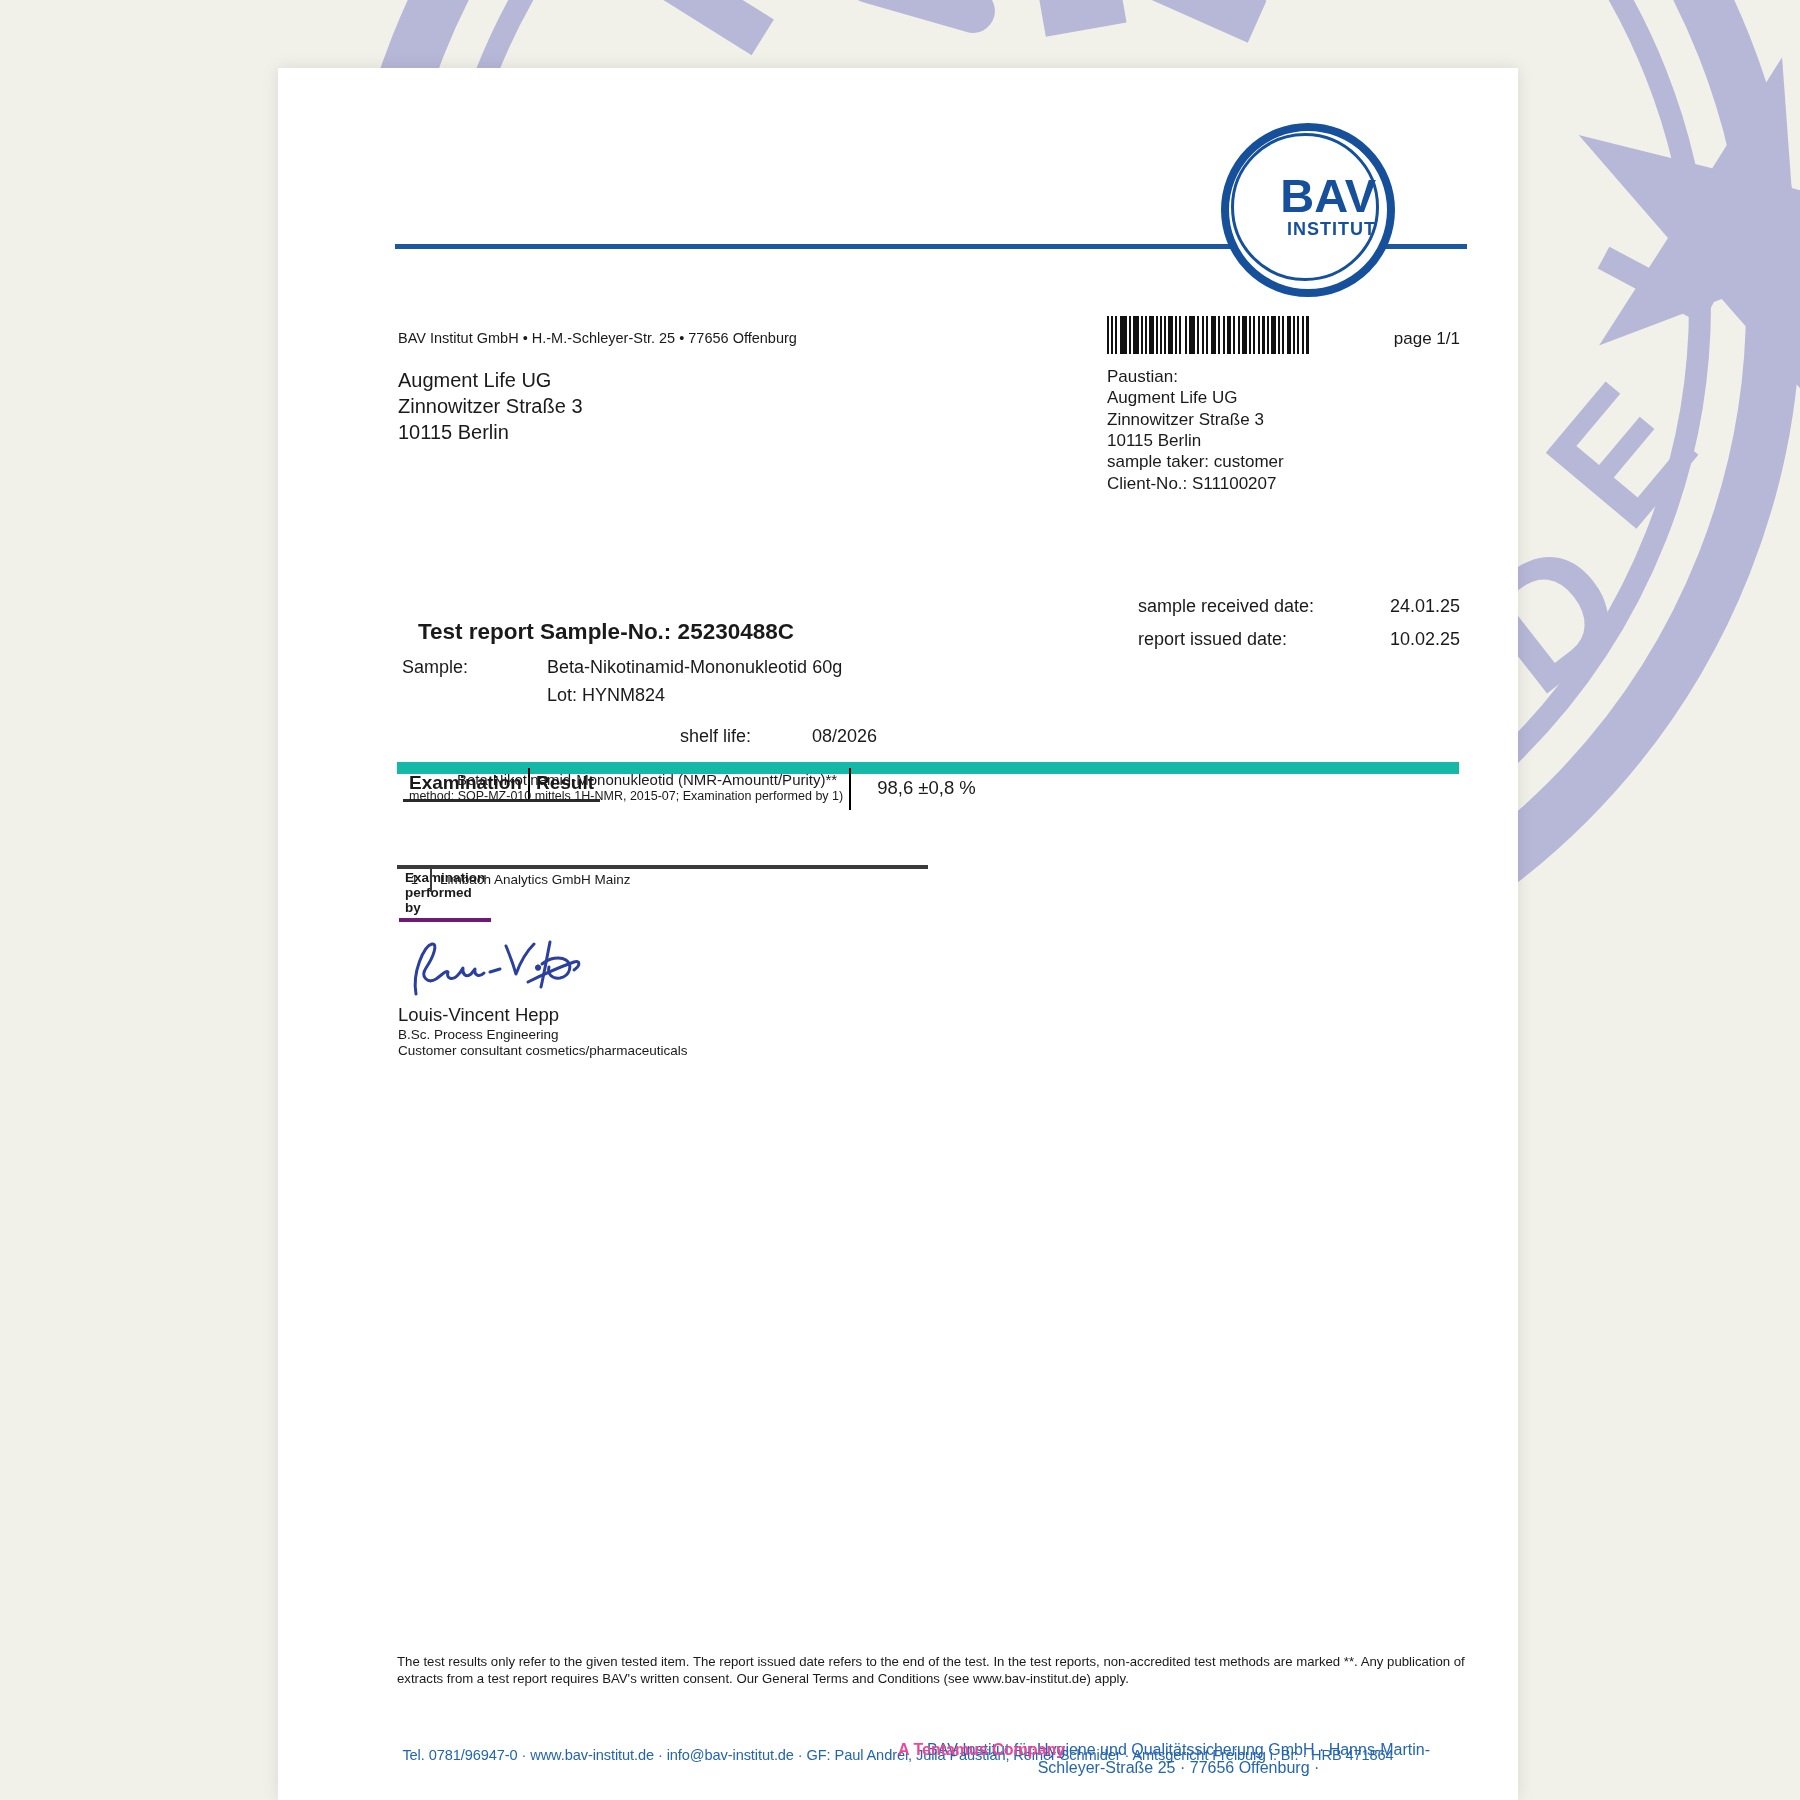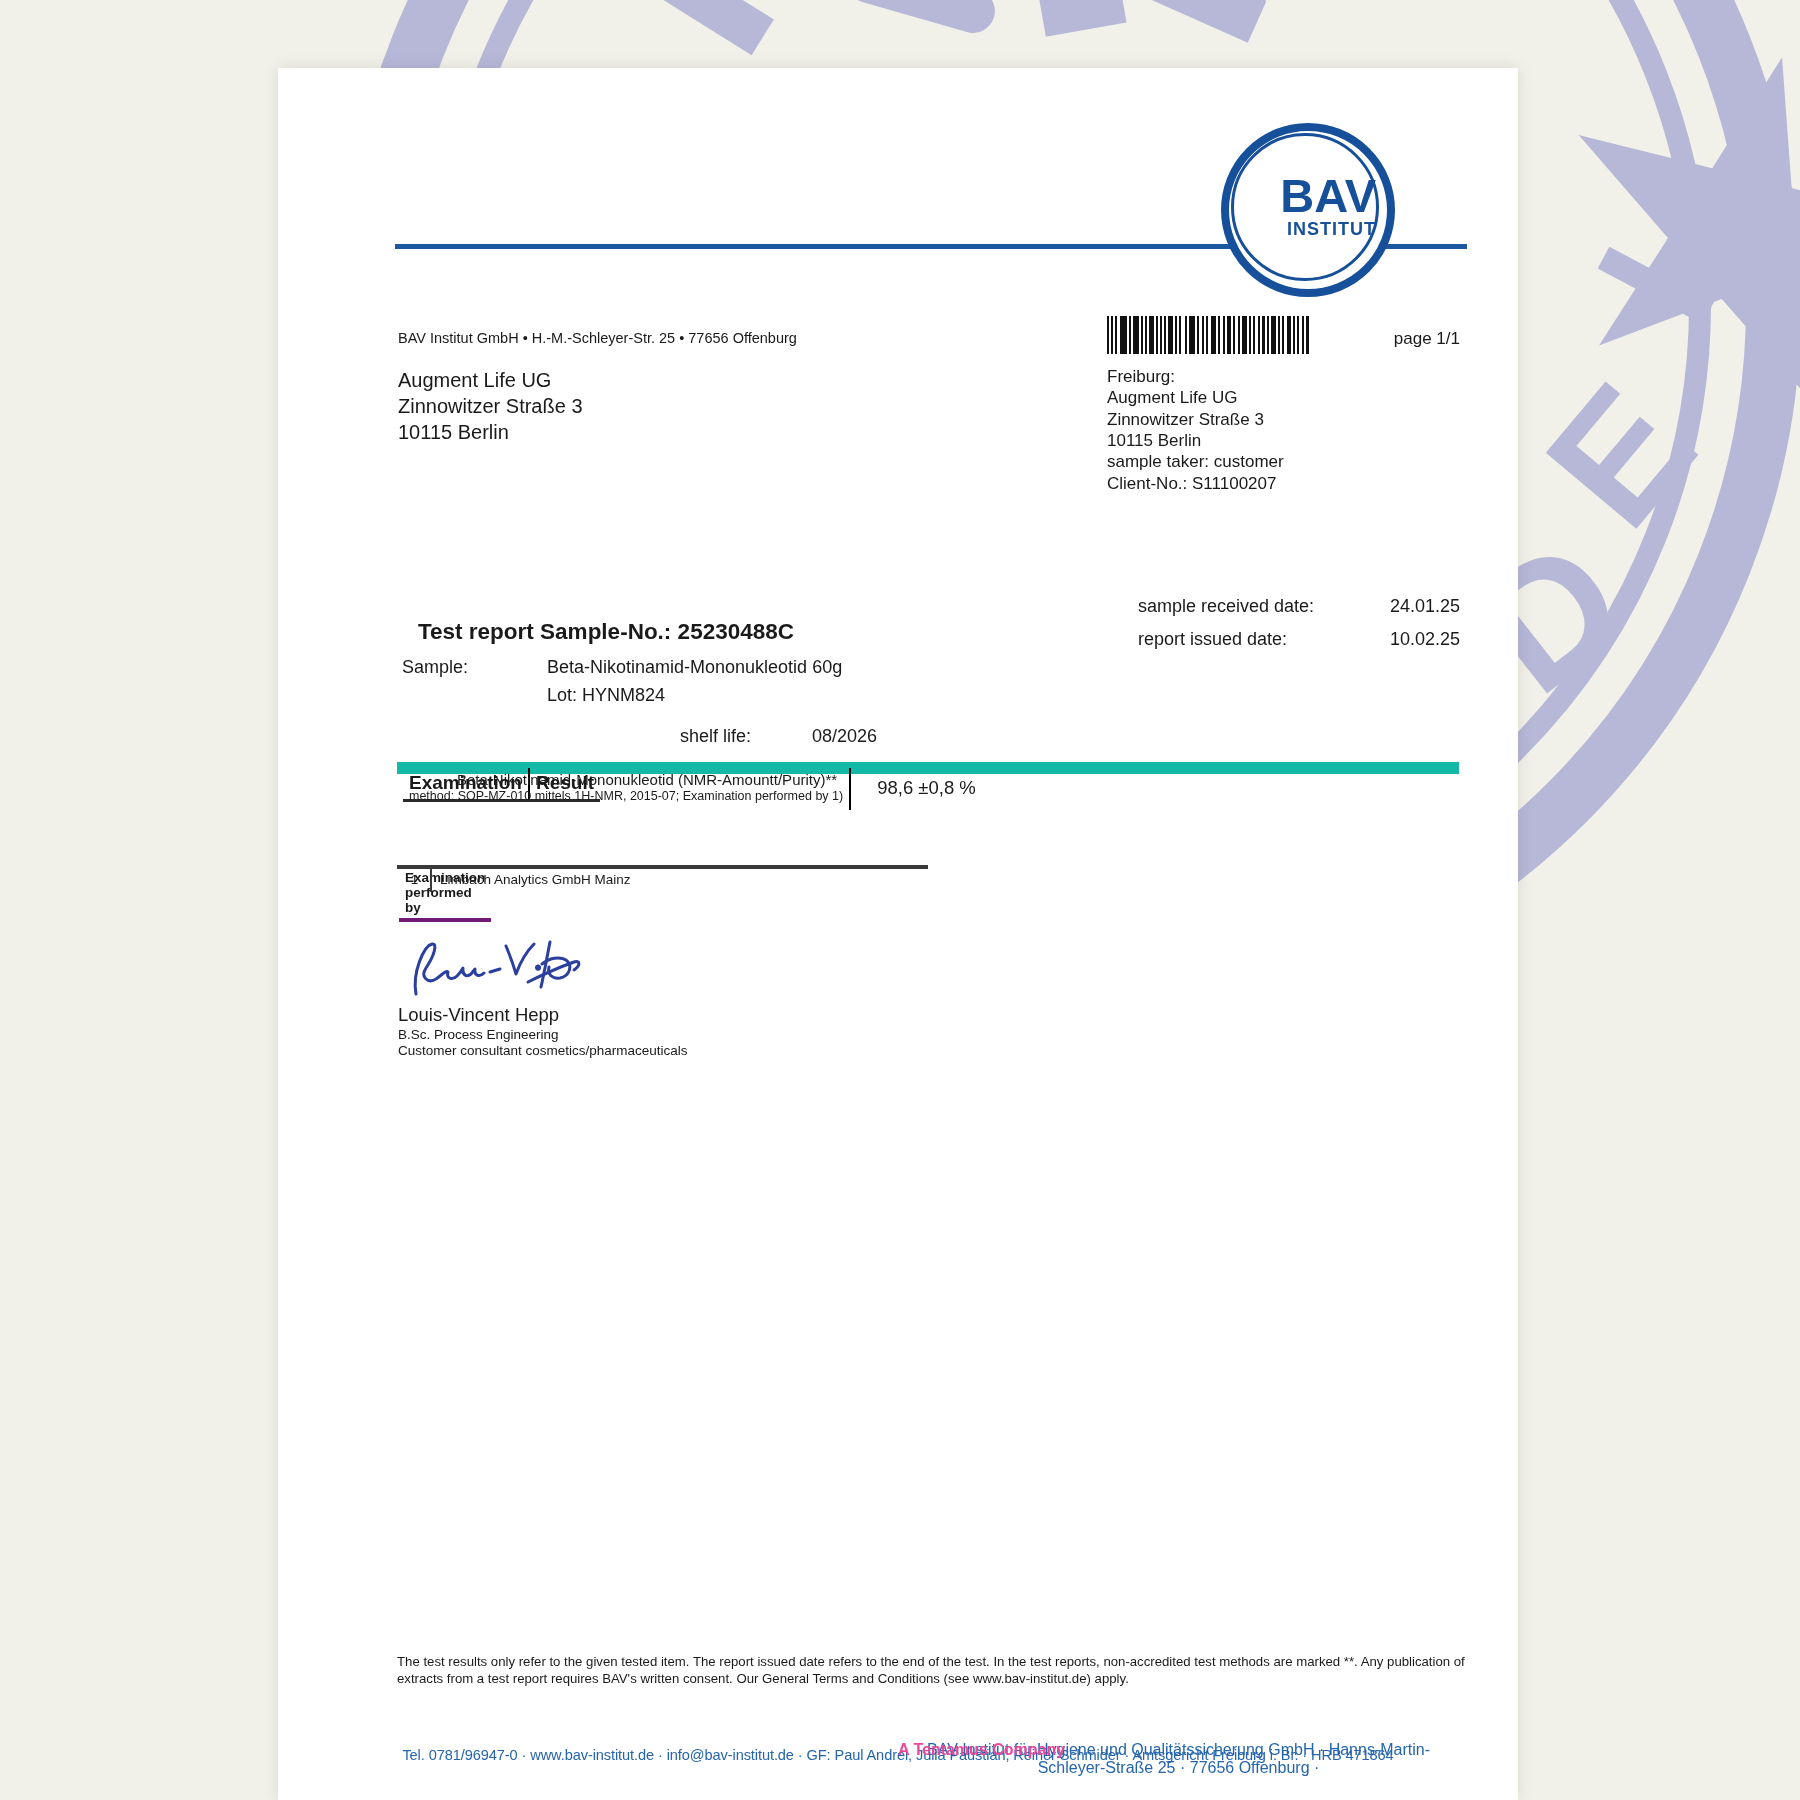--- a/index.html
+++ b/index.html
@@ -195,21 +195,21 @@
       <rect x="186" width="2" height="38"></rect>
         <rect x="190" width="2" height="38"></rect>
         <rect x="195" width="2" height="38"></rect>
       <rect x="199" width="3" height="38"></rect>
     </g>
   </svg>
 
   <div class="page-num">page 1/1</div>
 
   <div class="sampling">
-    <div>Freiburg:</div>
+    <div>Paustian:</div>
     <div>Augment Life UG</div>
     <div>Zinnowitzer Straße 3</div>
     <div>10115 Berlin</div>
     <div>sample taker: customer</div>
   </div>
   <div class="client-no">Client-No.: S11100207</div>
 
   <div class="date-label dl1">sample received date:</div>
   <div class="date-value dv1">24.01.25</div>
   <div class="date-label dl2">report issued date:</div>

